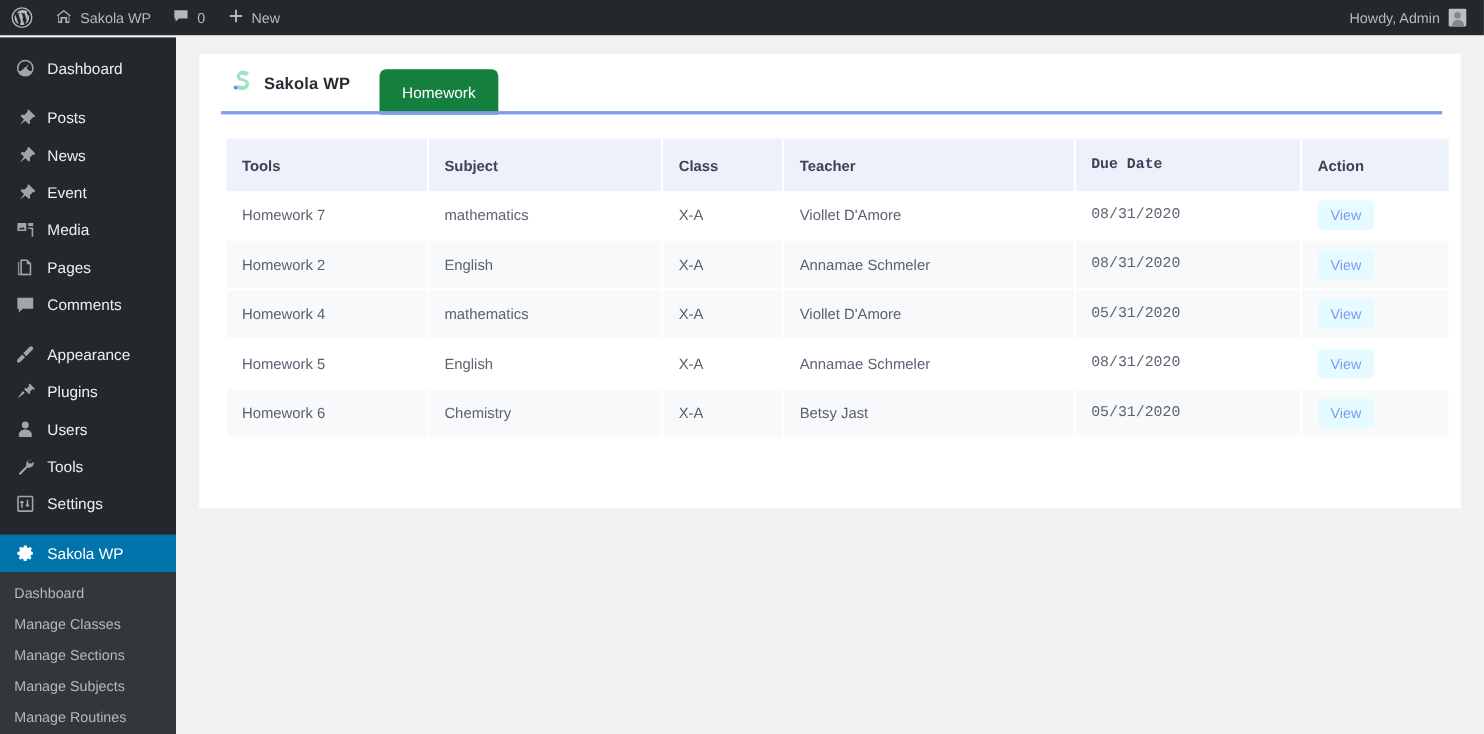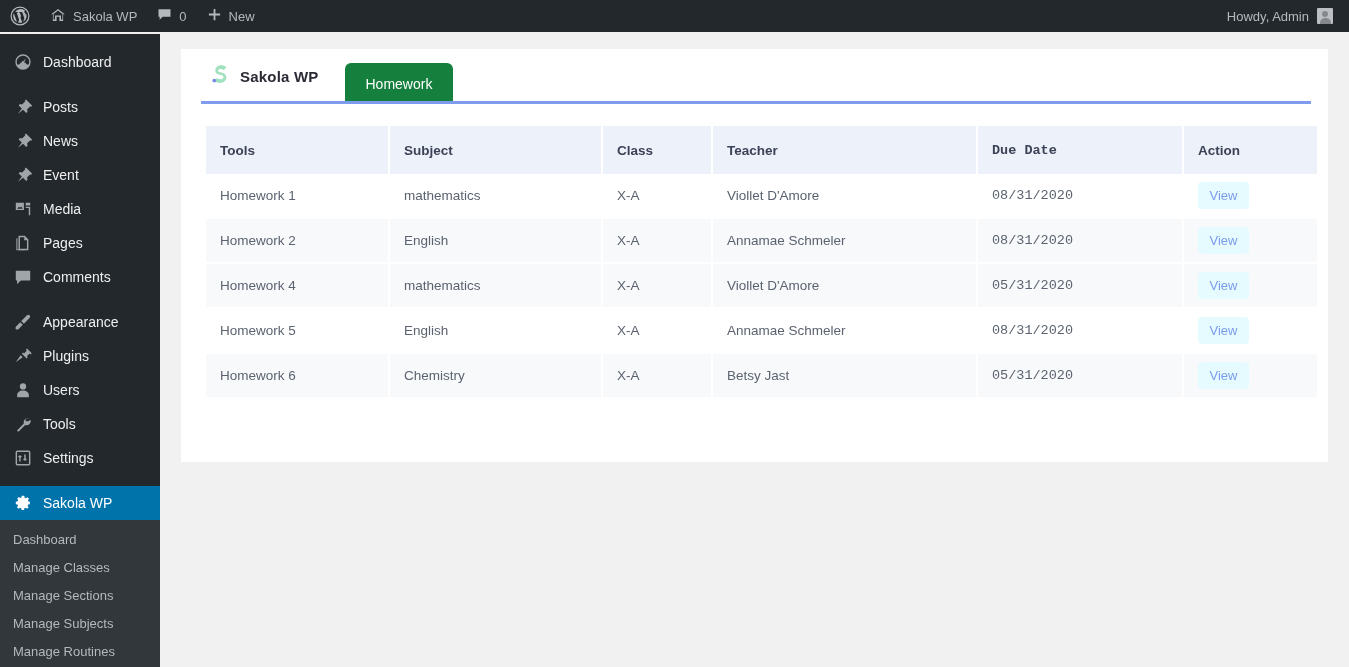--- a/index.html
+++ b/index.html
@@ -369,21 +369,21 @@
             <th class="c-title">Tools</th>
             <th class="c-subject">Subject</th>
             <th class="c-class">Class</th>
             <th class="c-teacher">Teacher</th>
             <th class="c-due">Due Date</th>
             <th class="c-action">Action</th>
           </tr>
         </thead>
         <tbody>
           <tr class="odd">
-            <td class="c-title">Homework 1</td>
+            <td class="c-title">Homework 7</td>
             <td class="c-subject">mathematics</td>
             <td class="c-class">X-A</td>
             <td class="c-teacher">Viollet D'Amore</td>
             <td class="c-due">08/31/2020</td>
             <td class="c-action cell-action">
               <button class="view-btn">View</button>
             </td>
           </tr>
           <tr class="even">
             <td class="c-title">Homework 2</td>

